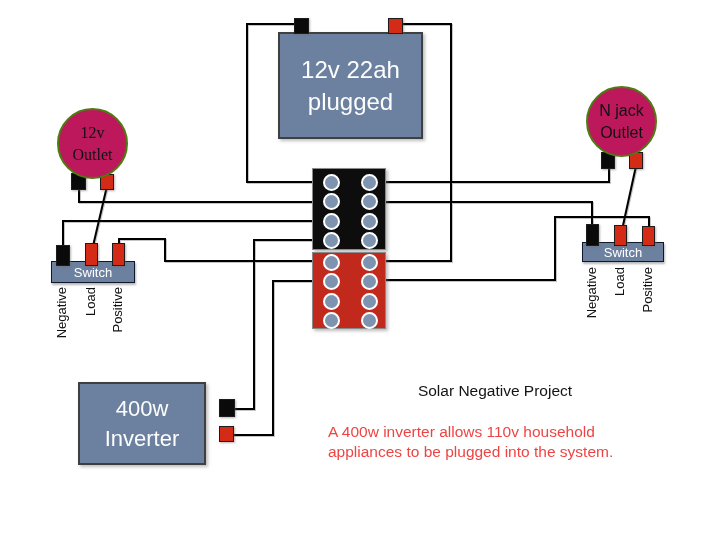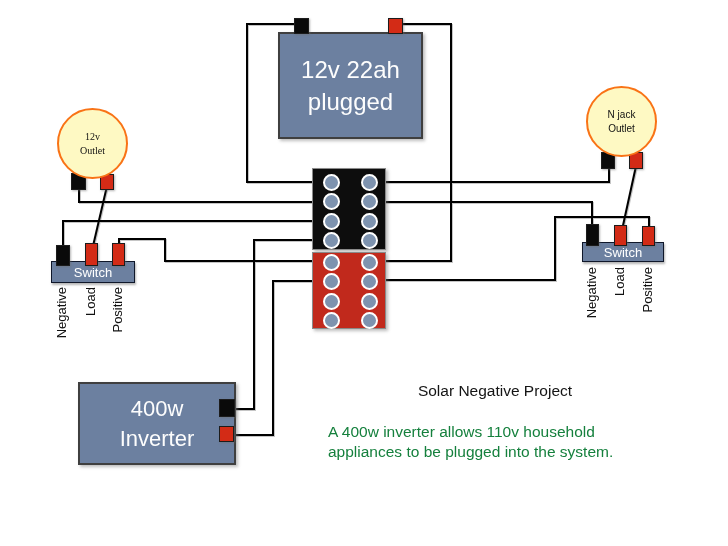--- a/index.html
+++ b/index.html
@@ -7,25 +7,25 @@
   .stage { position: relative; width: 728px; height: 546px; background: #fff; overflow: hidden; }
 
   .wires { position: absolute; left: 0; top: 0; width: 728px; height: 546px; z-index: 1;
            filter: drop-shadow(1px 1px 0.5px rgba(90,90,90,0.35)); }
 
   .box { position: absolute; z-index: 2; display: flex; flex-direction: column; align-items: center;
          justify-content: center; color: #fdfdfd; text-align: center;
          background: var(--box_fill); border: 2px solid var(--box_border);
          box-shadow: 2px 2px 3px rgba(110,110,110,0.45); }
   .battery  { left: 278px; top: 32px;  width: 145px; height: 107px; font-size: 24px; line-height: 1.3; }
-  .inverter { left: 78px;  top: 382px; width: 158px; height: 83px; font-size: 22px; line-height: 1.35; }
+  .inverter { left: 78px;  top: 382px; width: 128px; height: 83px; font-size: 22px; line-height: 1.35; }
 
   .port { position: absolute; z-index: 2; width: 71px; height: 71px; border-radius: 50%;
-          background: #fef9c3; border: 2px solid #f97316; display: flex; flex-direction: column;
-          align-items: center; justify-content: center; font-size: 10px; color: #111; line-height: 1.35; }
+          background: #be185d; border: 2px solid #4d7c0f; display: flex; flex-direction: column;
+          align-items: center; justify-content: center; font-size: 16px; color: #111; line-height: 1.35; }
   .outlet { left: 57px;  top: 108px; font-family: Liberation Serif, serif; }
   .jack   { left: 586px; top: 86px; }
 
   .term { position: absolute; z-index: 3; border: 1px solid #1c1c1c;
           box-shadow: 1px 1px 2px rgba(110,110,110,0.5); }
   .term.black { background: #0a0a0a; }
   .term.red   { background: var(--red); }
   .term.behind { z-index: 1; }
 
   .tblock { position: absolute; z-index: 2; width: 74px; display: grid;
@@ -44,21 +44,21 @@
   .switchbar.left  { left: 51px;  top: 261px; width: 84px; height: 22px; }
   .switchbar.right { left: 582px; top: 242px; width: 82px; height: 20px; }
 
   .vlabel { position: absolute; z-index: 2; transform-origin: 0 0;
             transform: rotate(-90deg) translateX(-100%); white-space: nowrap;
             font-size: 13px; color: #111; }
 
   .title { position: absolute; left: 340px; top: 382px; width: 310px; text-align: center;
            font-size: 15.5px; color: #141414; z-index: 2; }
   .bodytext { position: absolute; left: 328px; top: 422px; font-size: 15.5px; line-height: 19.5px;
-              color: #15803d; z-index: 2; }
+              color: #ef4444; z-index: 2; }
   .bodytext span { display: block; }
 </style>
 </head>
 <body>
 
 <div class="stage">
 
   <svg class="wires" viewBox="0 0 728 546">
       <polyline points="296,24 247,24 247,182 314,182" fill="none" stroke="#000000" stroke-width="2"></polyline>
       <polyline points="402,24 451,24 451,261 384,261" fill="none" stroke="#000000" stroke-width="2"></polyline>

